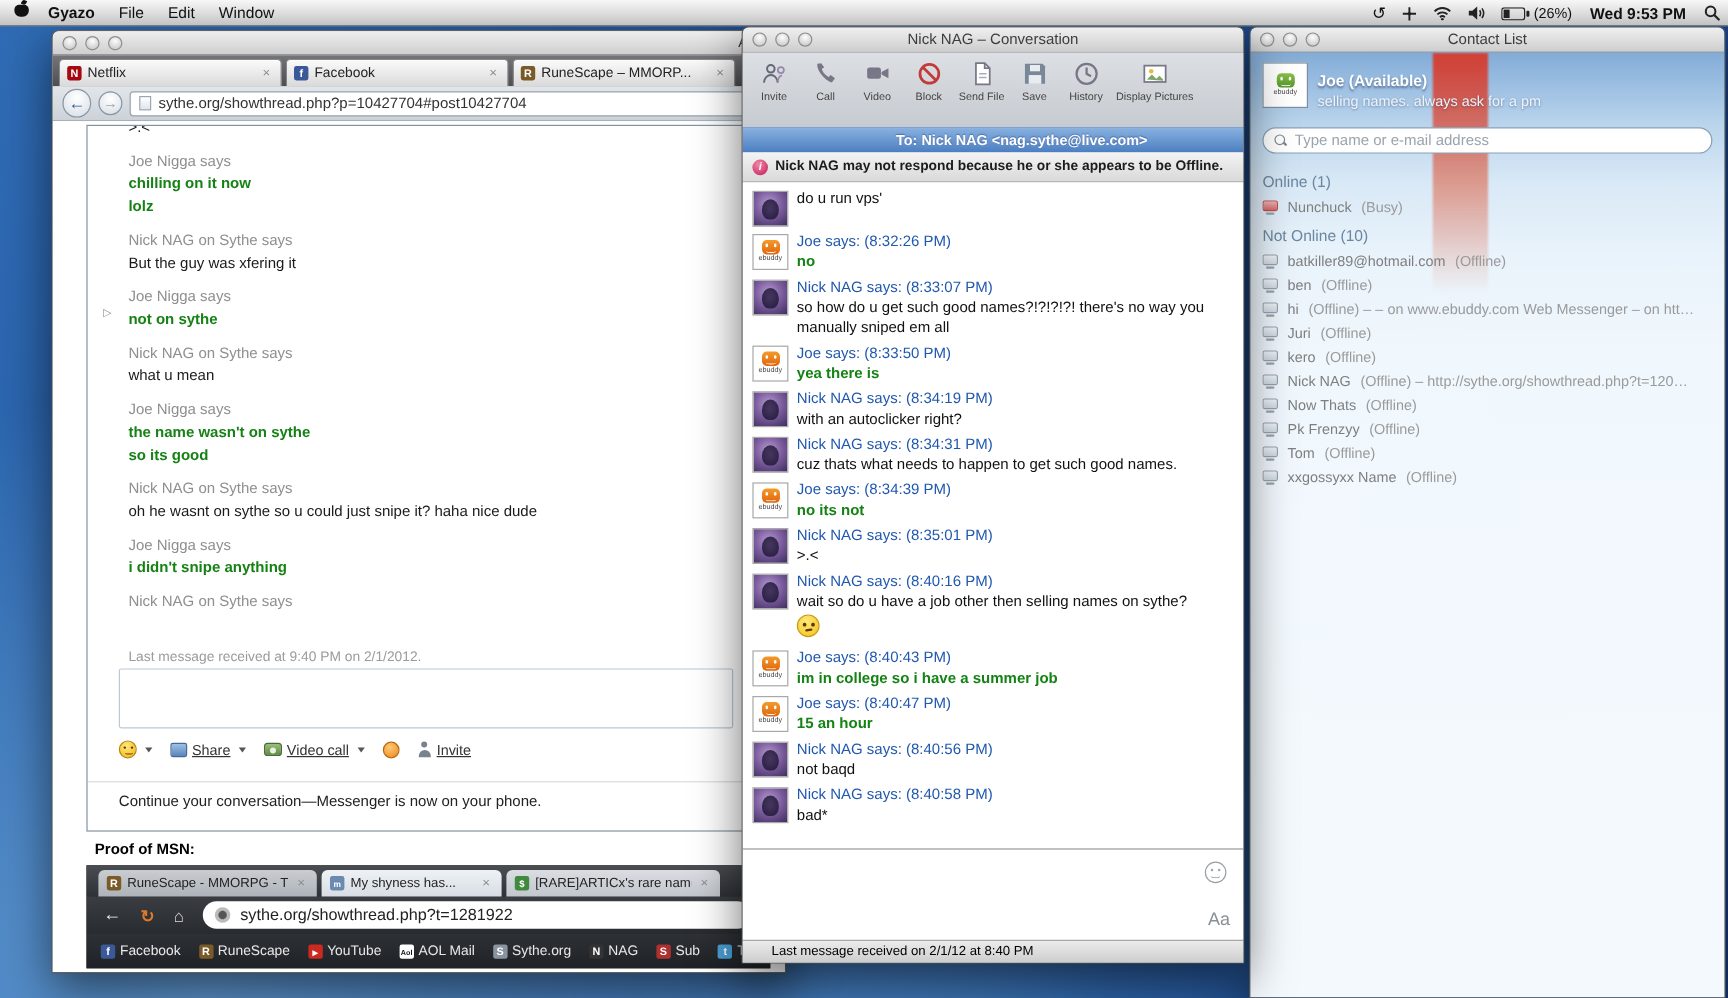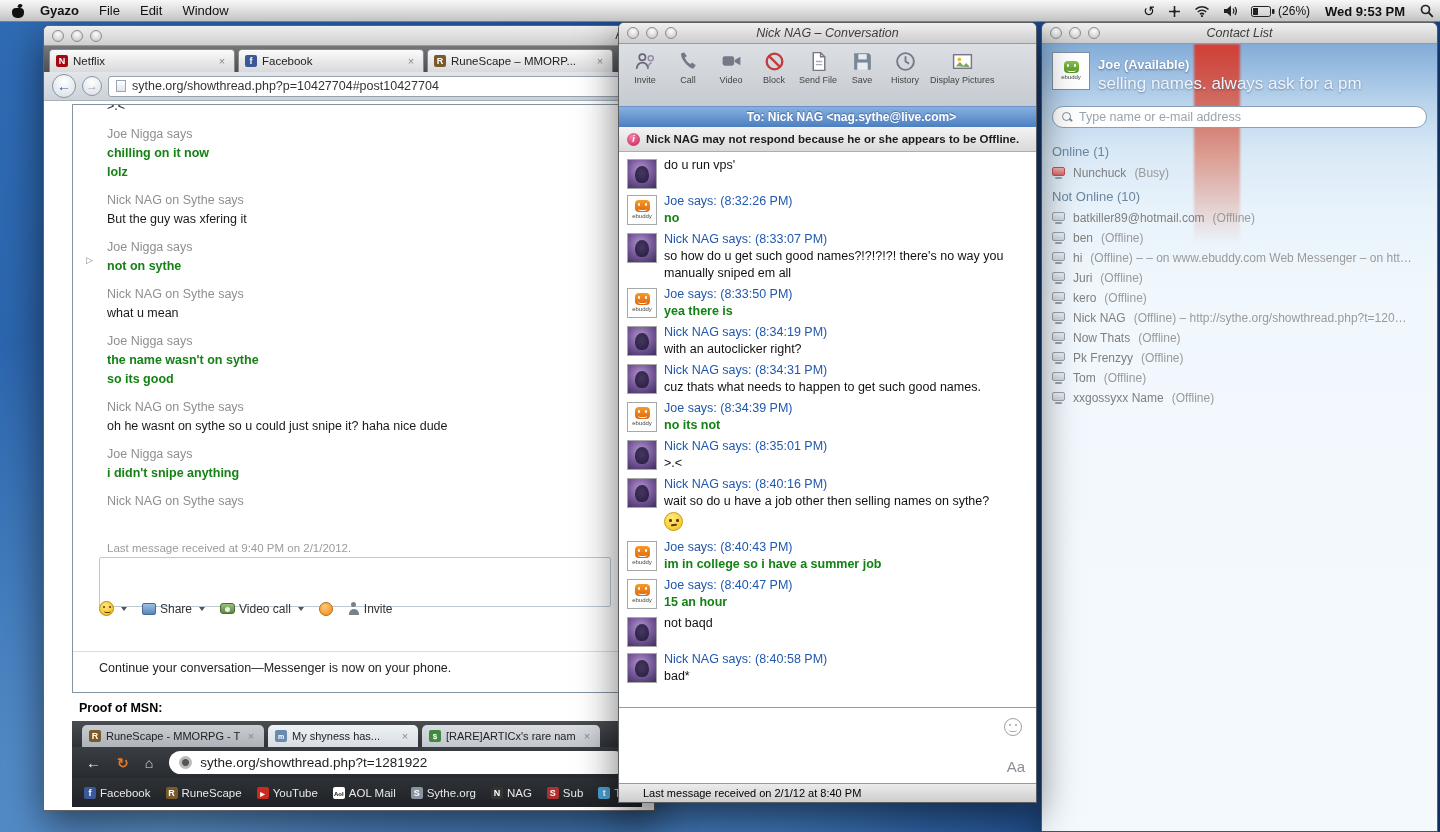--- a/index.html
+++ b/index.html
@@ -8,37 +8,37 @@
     position:relative;overflow:hidden;
     font-family:"Liberation Sans",sans-serif;
     background:
       radial-gradient(ellipse at 12% 98%, rgba(140,200,245,.55), transparent 42%),
       radial-gradient(ellipse at 55% 110%, rgba(90,160,220,.45), transparent 40%),
       linear-gradient(118deg,#2f6cb5 0%,#1f4f96 45%,#143c7e 100%);
   }
   
   #menubar{position:absolute;top:0;left:0;right:0;height:22px;z-index:60;
     background:linear-gradient(#f7f7f7,#dcdcdc 55%,#c2c2c2);border-bottom:1px solid #7e7e7e;
-    display:flex;align-items:center;font-size:13px;color:#111;}
+    display:flex;font-size:13px;color:#111;}
   .mb-item{padding:0 10px;height:22px;line-height:21px;}
   .mb-app{font-weight:bold;}
   .apple-logo{width:12px;height:14px;position:relative;margin:0 6px 0 12px;}
   .apple-logo::before{content:"";position:absolute;left:0;top:4px;width:12px;height:10px;background:#111;border-radius:4px 4px 5px 5px;}
   .apple-logo::after{content:"";position:absolute;left:6px;top:0;width:4px;height:4px;background:#111;border-radius:60% 0 60% 0;transform:rotate(25deg);}
   .mb-right{position:absolute;right:6px;top:0;height:22px;display:flex;align-items:center;gap:13px;}
   .mb-ico{display:flex;align-items:center;height:22px;}
   .mb-clockico{font-size:14px;line-height:22px;}
   .mb-batt{display:flex;align-items:center;gap:3px;font-size:12px;}
   .mb-time{font-size:13px;font-weight:bold;padding:0 2px;}
   
   .window{position:absolute;border-radius:6px 6px 0 0;box-shadow:0 14px 40px rgba(0,0,0,.55);border:1px solid rgba(70,70,70,.85);}
   .titlebar{height:21px;background:linear-gradient(#f0f0f0,#cdcdcd);border-bottom:1px solid #9a9a9a;border-radius:5px 5px 0 0;position:relative;display:flex;align-items:center;flex:0 0 21px;}
   .lights{display:flex;gap:7px;padding-left:8px;position:relative;z-index:2;}
   .light{width:12px;height:12px;border-radius:50%;border:1px solid #8d8d8d;background:radial-gradient(circle at 50% 32%,#fdfdfd,#c0c0c0);}
-  .wtitle{position:absolute;left:0;right:0;text-align:center;font-size:12.5px;color:#3d3d3d;font-style:italic;}
+  .wtitle{position:absolute;left:0;right:0;text-align:center;font-size:12.5px;color:#3d3d3d;}
   
   #browser{left:10px;top:25px;width:612px;height:786px;background:#fff;display:flex;flex-direction:column;margin-left:33px;}
   .bw-titlebar{height:20px;background:linear-gradient(#eee,#cfcfcf);border-bottom:1px solid #979797;border-radius:5px 5px 0 0;position:relative;display:flex;align-items:center;flex:0 0 20px;}
   .bw-title{position:absolute;right:3px;top:2px;font-size:12px;color:#333;}
   .bw-tabbar{height:26px;background:linear-gradient(#74767a,#4c4e52);display:flex;align-items:flex-end;padding-left:5px;flex:0 0 26px;}
   .bw-tab{width:186px;height:23px;background:linear-gradient(#fbfbfb,#d9d9d9);border:1px solid #8a8a8a;border-bottom:none;border-radius:4px 4px 0 0;margin-right:3px;display:flex;align-items:center;gap:5px;padding:0 6px;font-size:11.5px;color:#222;}
   .bw-tab .tab-label{flex:1;white-space:nowrap;overflow:hidden;text-overflow:ellipsis;}
   .x-ico{color:#8a8a8a;font-size:11px;width:12px;text-align:center;}
   .x-ico::before{content:"\00D7";}
   .fv{width:12px;height:12px;border-radius:2px;flex:0 0 12px;color:#fff;font-size:9px;line-height:12px;text-align:center;font-weight:bold;display:inline-block;}
@@ -67,21 +67,21 @@
   .blk{margin-bottom:11px;}
   .blk.first{margin-top:-9px;}
   .snd{color:#8f8f8f;font-size:12.5px;line-height:17px;margin-bottom:2px;}
   .ln{font-size:12.5px;line-height:17px;margin:2px 0;}
   .ln.black{color:#1a1a1a;}
   .ln.green{color:#168216;font-weight:bold;}
   .tri-marker{position:absolute;left:13px;top:150px;color:#8a8a8a;font-size:9px;}
   .tri-marker::before{content:"\25B7";}
   .last-note{position:absolute;left:34px;top:437px;color:#9b9b9b;font-size:11.5px;}
   .msn-input{position:absolute;left:26px;top:452px;width:512px;height:50px;background:#fff;border:1px solid #bcc8d2;border-radius:2px;}
-  .msn-toolbar{position:absolute;left:26px;top:496px;right:12px;display:flex;align-items:center;gap:15px;font-size:12px;color:#333;}
+  .msn-toolbar{position:absolute;left:26px;top:512px;right:12px;display:flex;align-items:center;gap:15px;font-size:12px;color:#333;text-decoration:underline;}
   .mt-more{position:absolute;right:0;top:0;color:#444;font-size:13px;font-weight:bold;}
   .caret{width:0;height:0;border-left:3.5px solid transparent;border-right:3.5px solid transparent;border-top:4px solid #555;display:inline-block;margin-left:3px;}
   .mt-item{display:flex;align-items:center;gap:4px;}
   .sm-y{width:15px;height:15px;border-radius:50%;background:radial-gradient(circle at 40% 30%,#ffe878,#f2b51a);border:1px solid #b8860b;position:relative;}
   .sm-y::before{content:"";position:absolute;left:3px;top:4px;width:2px;height:2px;background:#5a3a00;border-radius:50%;box-shadow:6px 0 0 #5a3a00;}
   .sm-y::after{content:"";position:absolute;left:3.5px;bottom:2.5px;width:7px;height:3px;border-bottom:1.5px solid #5a3a00;border-radius:50%;}
   .sm-o{width:14px;height:14px;border-radius:50%;background:radial-gradient(circle at 40% 30%,#ffc878,#ef8a1a);border:1px solid #b86a0b;}
   .share-ico{width:14px;height:12px;background:linear-gradient(#9ec0e4,#5a86bc);border:1px solid #47699a;border-radius:2px;}
   .cam-ico{width:15px;height:11px;background:linear-gradient(#9ac07e,#5f8a44);border:1px solid #4a6a34;border-radius:3px;position:relative;}
   .cam-ico::before{content:"";position:absolute;left:4px;top:2.5px;width:5px;height:5px;border-radius:50%;background:#e9f2e0;}
@@ -149,21 +149,21 @@
   #contacts{left:1041px;top:22px;width:397px;height:810px;overflow:hidden;
     background:linear-gradient(180deg,#6f9cc9 0px,#8fb5dd 34px,#b9d4ec 80px,#d9e9f6 130px,#e9f3fb 190px,#f1f8fd 280px,#f4f9fd 100%);
     display:flex;flex-direction:column;z-index:10;}
   .red-streak{position:absolute;left:152px;top:21px;width:46px;height:200px;z-index:0;
     background:linear-gradient(180deg,rgba(214,58,44,.95),rgba(222,92,60,.55) 55%,rgba(222,92,60,0));filter:blur(1px);}
   .ct-titlebar{position:relative;z-index:3;}
   .ct-header{position:relative;z-index:2;display:flex;gap:8px;padding:8px 10px 4px;height:58px;}
   .ct-avatar{width:38px;height:38px;background:#fff;border:1px solid #7f8f9f;display:flex;flex-direction:column;align-items:center;justify-content:center;}
   .ct-me{display:flex;flex-direction:column;justify-content:center;}
   .ct-me-name{font-size:13px;font-weight:bold;color:#fff;text-shadow:0 1px 2px rgba(10,30,70,.5);}
-  .ct-me-status{font-size:17px;color:#eef4fb;text-shadow:0 1px 2px rgba(10,30,70,.4);margin-top:2px;}
+  .ct-me-status{font-size:12px;color:#eef4fb;text-shadow:0 1px 2px rgba(10,30,70,.4);margin-top:2px;}
   .ct-search{position:relative;z-index:2;margin:4px 10px 8px;height:22px;border-radius:11px;background:#fff;border:1px solid #89a0b6;display:flex;align-items:center;gap:6px;padding:0 9px;}
   .ct-search input{border:none;outline:none;flex:1;font-size:12.5px;color:#333;font-family:"Liberation Sans",sans-serif;background:transparent;}
   .ct-search input::placeholder{color:#9aa4ae;}
   .mag{width:11px;height:11px;position:relative;flex:0 0 11px;}
   .mag::before{content:"";position:absolute;left:0;top:0;width:7px;height:7px;border:1.5px solid #7d8994;border-radius:50%;}
   .mag::after{content:"";position:absolute;left:7px;top:7px;width:4px;height:1.5px;background:#7d8994;transform:rotate(45deg);border-radius:1px;}
   .ct-list{position:relative;z-index:1;padding:2px 10px;}
   .ct-section-h{color:#6b87a0;font-size:13px;margin:6px 0 4px;}
   .ct-row{display:flex;align-items:center;gap:8px;height:20px;font-size:12px;white-space:nowrap;overflow:hidden;}
   .ct-name{color:#7f7f7f;}
@@ -560,20 +560,21 @@
           <span class="eb-word"></span>
         </div>
       <div class="m-main">
         <div class="m-head">Joe says: (8:40:47 PM)</div>
         <div class="m-text green">15 an hour</div>
       </div>
     </div>
     <div class="m-row">
       <div class="m-avatar av-nick"></div>
       <div class="m-main">
+        <div class="m-head">Nick NAG says: (8:40:56 PM)</div>
         <div class="m-text">not baqd</div>
       </div>
     </div>
     <div class="m-row">
       <div class="m-avatar av-nick"></div>
       <div class="m-main">
         <div class="m-head">Nick NAG says: (8:40:58 PM)</div>
         <div class="m-text">bad*</div>
       </div>
     </div>

